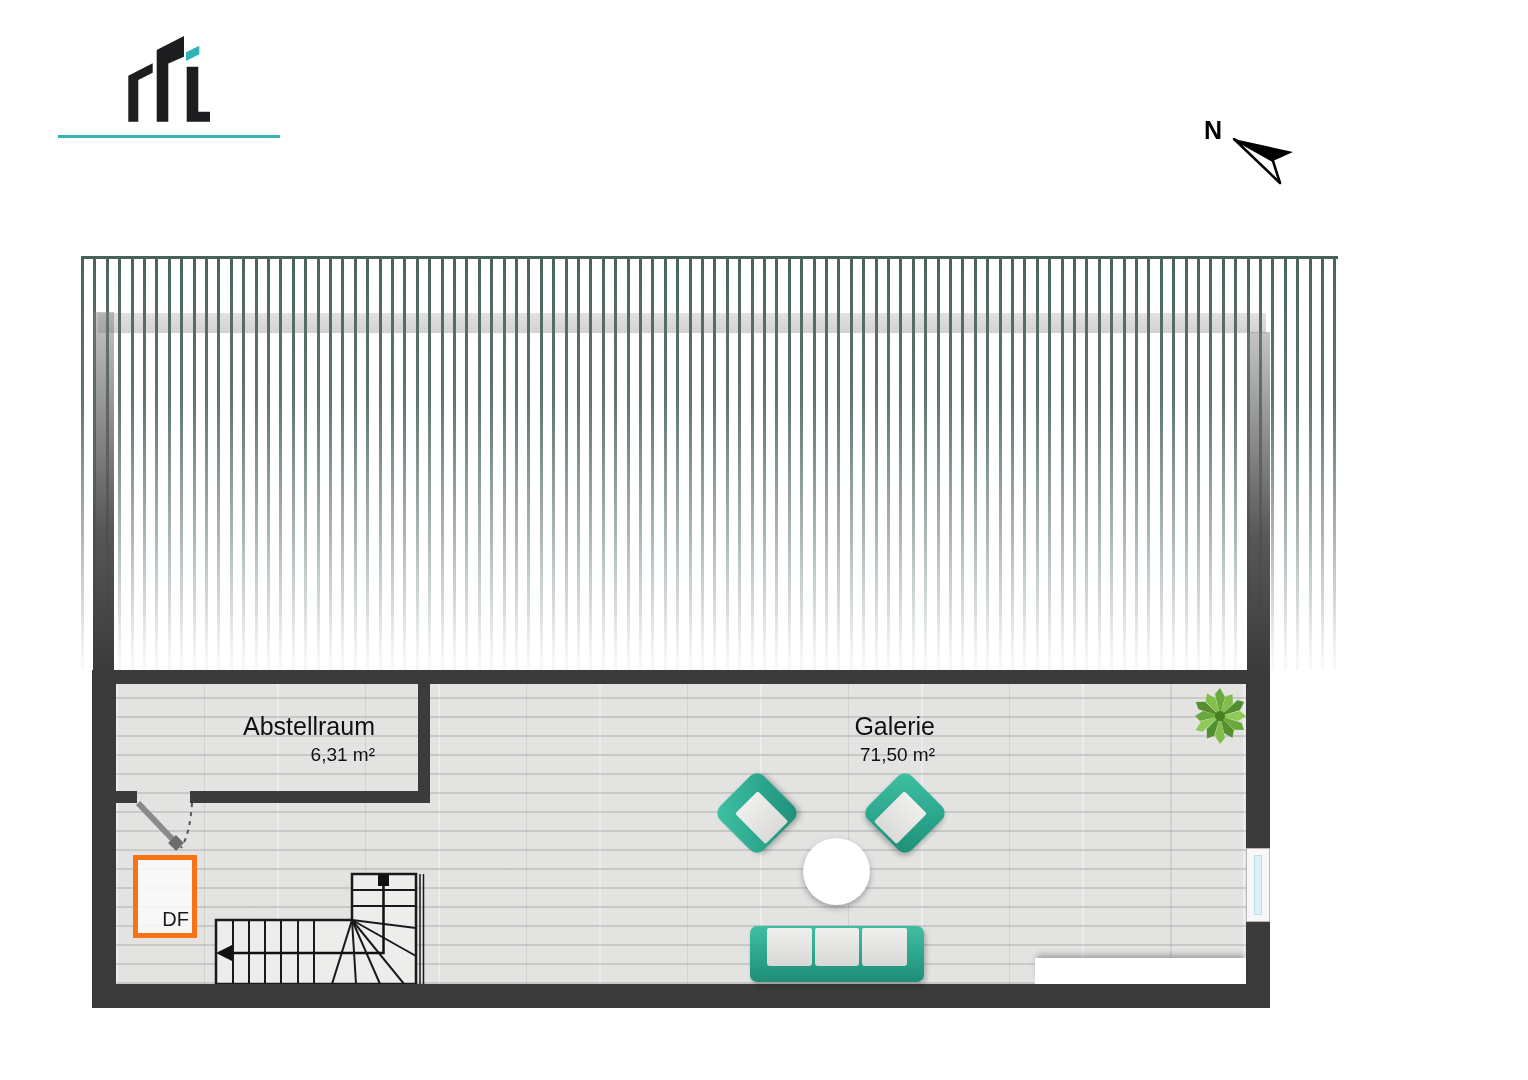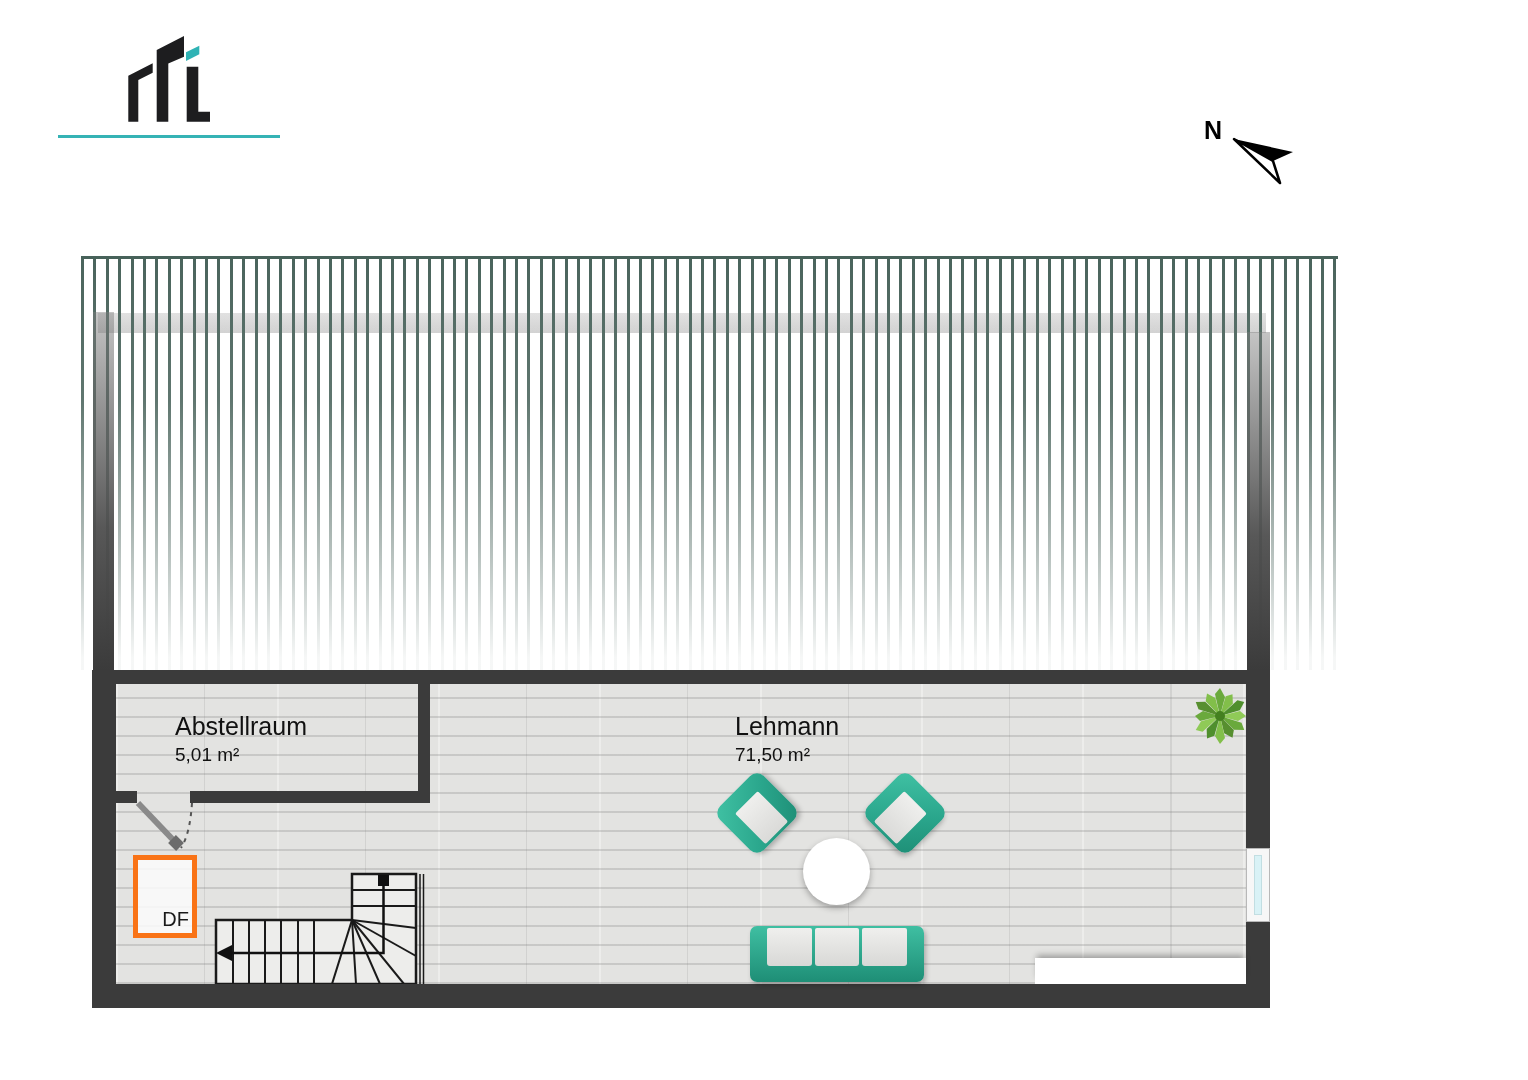--- a/index.html
+++ b/index.html
@@ -53,21 +53,21 @@
   
   .window-right{left:1246px;top:848px;width:24px;height:74px;background:#f7f7f7;
     border:1px solid #b8b8b8;box-sizing:border-box;}
   .window-glass{position:absolute;left:7px;right:7px;top:6px;bottom:6px;
     background:#d9f2f6;border:1px solid #c2dee2;}
   .df-window{left:133px;top:855px;width:64px;height:83px;background:rgba(252,252,252,0.85);
     border:5px solid #f97316;box-sizing:border-box;}
   .df-label{position:absolute;right:3px;bottom:2px;font-size:20px;color:#1a1a1a;}
 
   
-  .room-label{text-align:left;color:#111;}
+  .room-label{text-align:right;color:#111;}
   .room-name{font-size:25px;}
   .room-area{font-size:19px;margin-top:3px;}
   .label-abstellraum{left:175px;top:712px;width:200px;}
   .label-galerie{left:735px;top:712px;width:200px;}
 
   
   .chair{width:62px;height:62px;border-radius:10px;
     background:linear-gradient(135deg,#41c2a4 0%,#2aa68c 55%,#1e8e76 100%);
     box-shadow:2px 3px 5px rgba(0,0,0,0.25);}
   .chair-seat{position:absolute;left:15px;right:15px;top:16px;bottom:3px;
@@ -167,24 +167,24 @@
         <line x1="138" y1="48" x2="118" y2="112"></line>
       </g>
       <rect x="164" y="3" width="11" height="11" fill="#111"></rect>
       <polyline points="169.5,14 169.5,81 16,81" stroke="#111" stroke-width="2.5" fill="none"></polyline>
       <polygon points="2,81 18,73 18,89" fill="#111"></polygon>
     </svg>
   </div>
 
   <div class="abs room-label label-abstellraum">
     <div class="room-name">Abstellraum</div>
-    <div class="room-area">5,01 m²</div>
+    <div class="room-area">6,31 m²</div>
   </div>
   <div class="abs room-label label-galerie">
-    <div class="room-name">Lehmann</div>
+    <div class="room-name">Galerie</div>
     <div class="room-area">71,50 m²</div>
   </div>
 
   <div class="abs chair chair-1">
     <div class="chair-seat"></div>
   </div>
   <div class="abs chair chair-2">
     <div class="chair-seat"></div>
   </div>
   <div class="abs table-round"></div>

